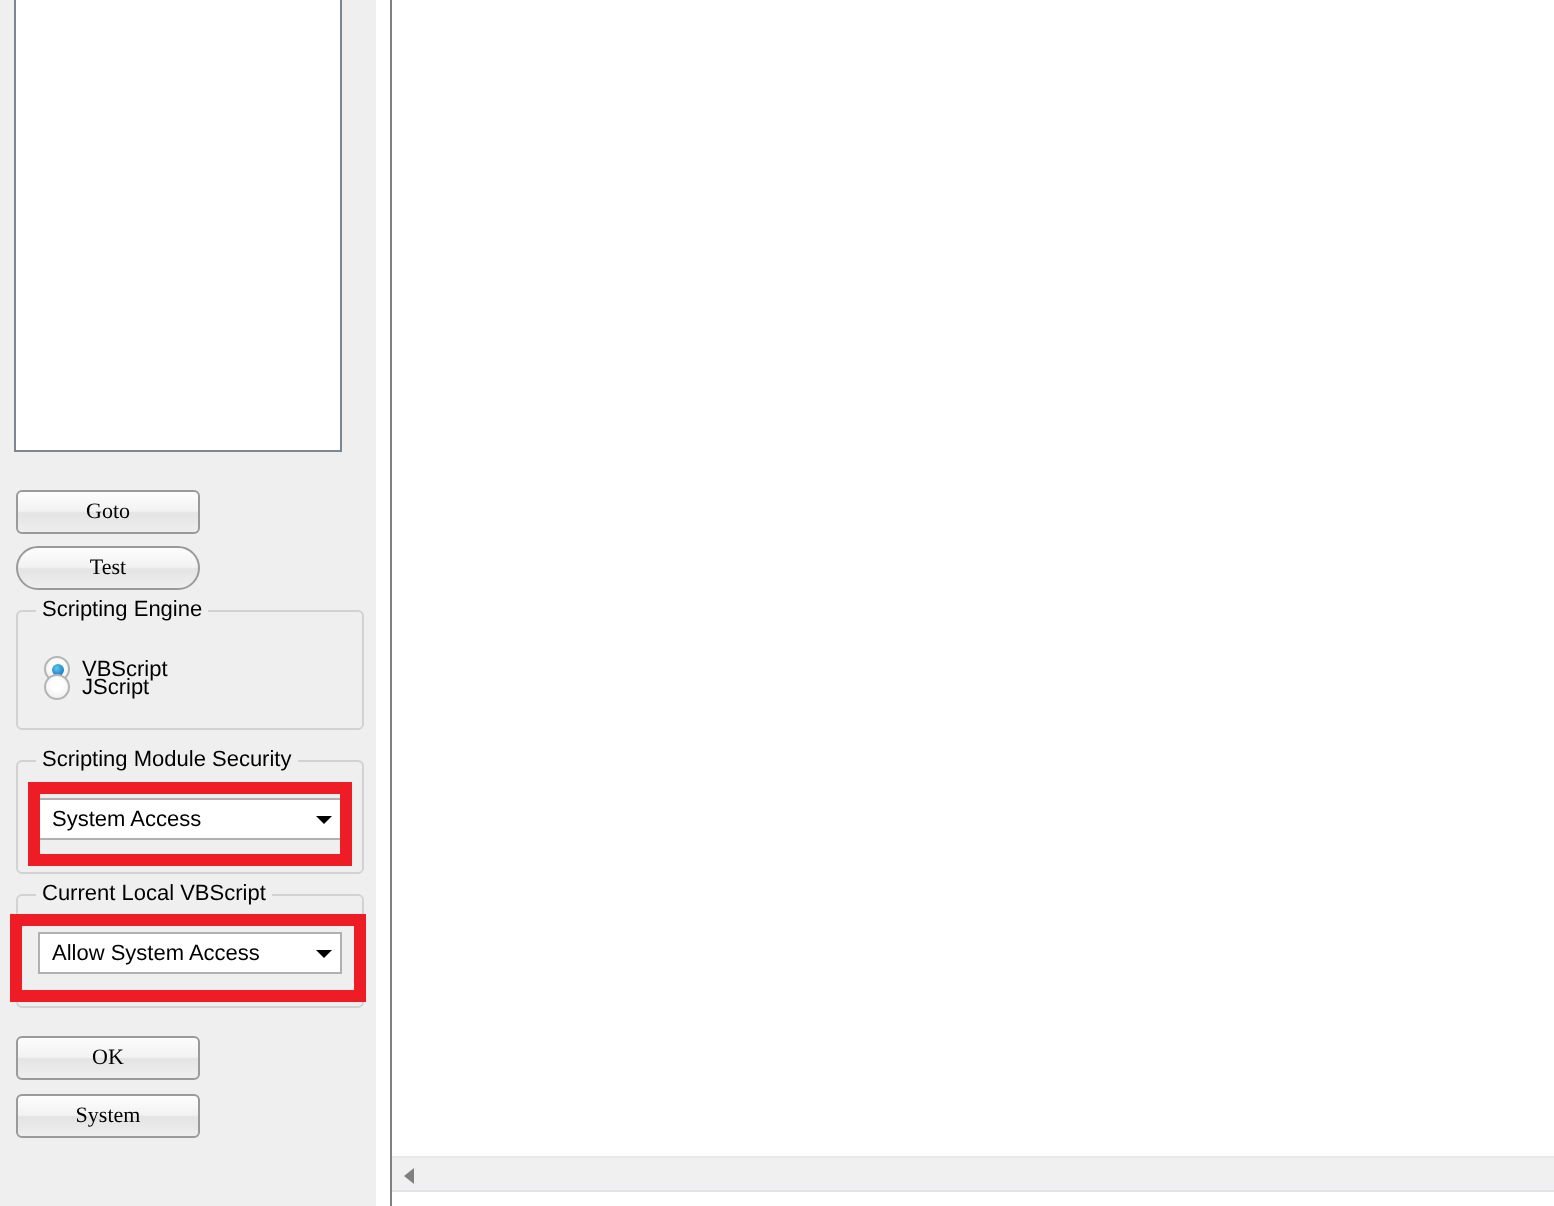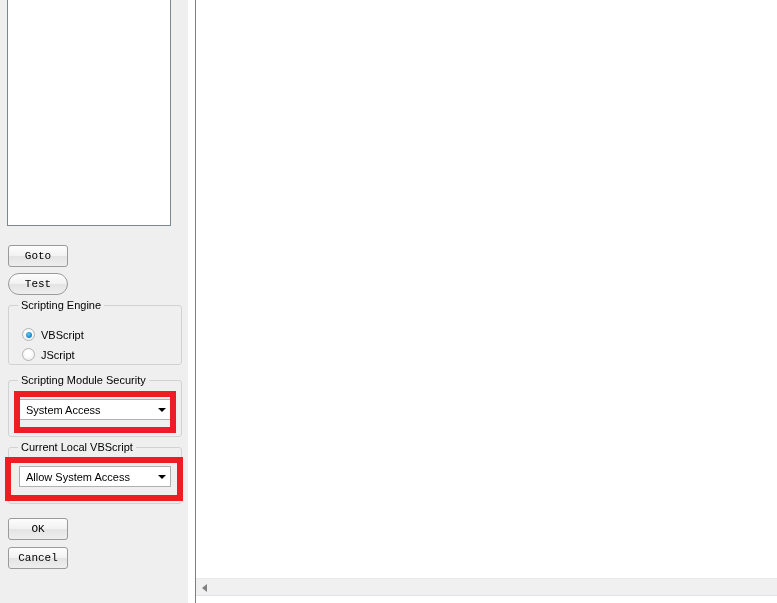--- a/index.html
+++ b/index.html
@@ -33,28 +33,28 @@
     width: 164px; height: 226px;
     background: #ffffff;
     border: 1px solid #7b8793;
     border-top: none;
     box-sizing: border-box;
   }
 
   
   .btn {
     position: absolute;
-    width: 60px; height: 22px;
+    width: 92px; height: 22px;
     box-sizing: border-box;
     border: 1px solid #9a9a9a;
     border-radius: 3px;
     background: linear-gradient(to bottom,
         #fdfdfd 0%, #f2f2f2 48%, #e4e4e4 52%, #eeeeee 100%);
     color: #000000;
-    font-family: Liberation Mono, monospace;
+    font-family: Liberation Serif, serif;
     font-size: 11px;
     line-height: 20px;
     text-align: center;
     padding: 0;
     cursor: default;
   }
   #btn-goto   { left: 8px; top: 245px; }
   #btn-test   { left: 8px; top: 273px; border-radius: 11px; }
   #btn-ok     { left: 8px; top: 518px; }
   #btn-cancel { left: 8px; top: 547px; }
@@ -84,21 +84,21 @@
 
   
   .radio-row {
     position: absolute;
     left: 13px;
     display: flex;
     align-items: center;
     height: 15px;
   }
   #radio-vbscript { top: 21px; }
-  #radio-jscript  { top: 41px; }
+  #radio-jscript  { top: 30px; }
 
   .radio {
     width: 13px; height: 13px;
     border-radius: 50%;
     box-sizing: border-box;
     border: 1px solid #b4b4b4;
     background: radial-gradient(circle at 50% 40%, #ffffff 30%, #e9e9e9 100%);
     margin-right: 6px;
     position: relative;
     flex: none;
@@ -269,21 +269,21 @@
     <span class="combo-arrow">
         <i></i>
       </span>
   </div>
 
   <div class="redbox" id="redbox-requested"></div>
   <div class="redbox" id="redbox-current"></div>
 
   <button class="btn" id="btn-ok">OK</button>
 
-  <button class="btn" id="btn-cancel">Cancel</button>
+  <button class="btn" id="btn-cancel">System</button>
 
   <button class="btn" id="btn-help">Help</button>
 </div>
 
 <div id="divider-gap"></div>
 <div id="panel-divider"></div>
 
 <div id="right-panel">
   <div id="right-canvas"></div>
 

